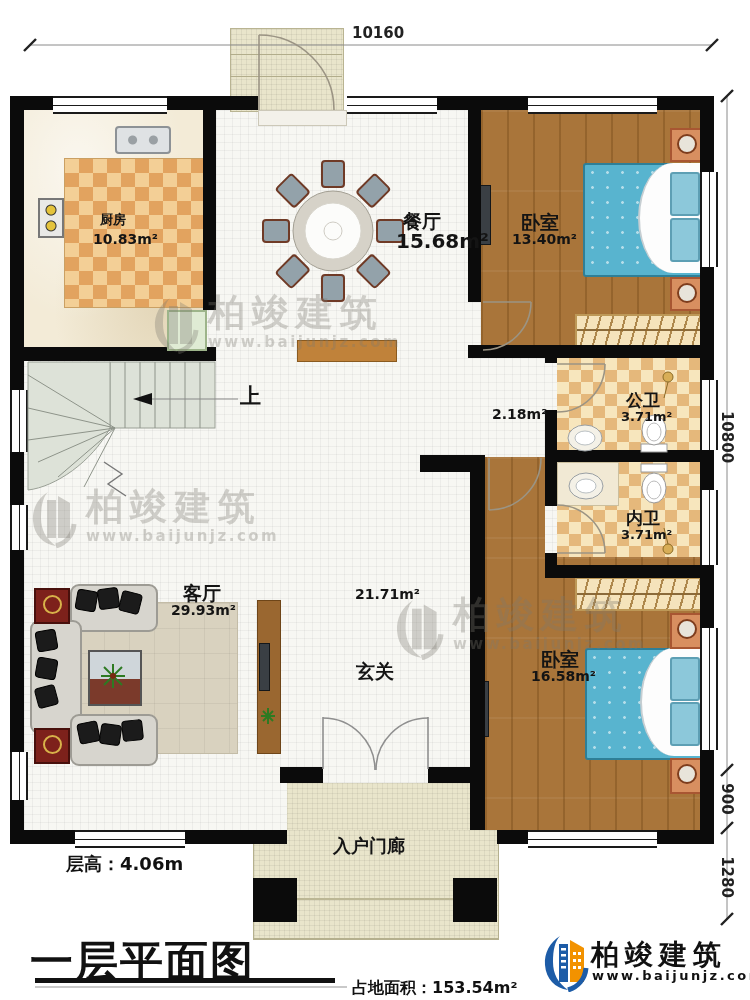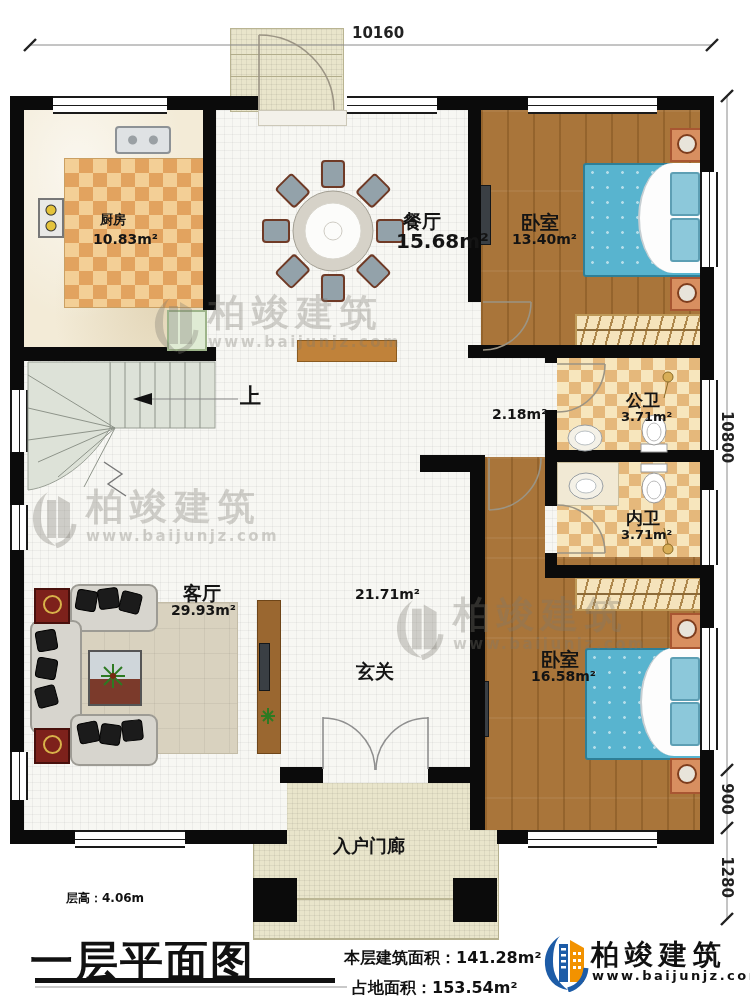--- a/index.html
+++ b/index.html
@@ -341,25 +341,24 @@
     <div class="small">www.baijunjz.com</div></div>
   </div>
   <div class="wm" style="left:392px;top:596px">
     <svg width="55" height="62" style="position:absolute;left:0;top:2px">
         <use href="#bglyph"></use>
       </svg>
     <div style="margin-left:61px"><span class="big">柏竣建筑</span>
     <div class="small">www.baijunjz.com</div></div>
   </div>
 
-  <div class="title-text" style="left:66px;top:890px;font-size:12px">层高：4.06m</div>
+  <div class="title-text" style="left:66px;top:852px;font-size:18px">层高：4.06m</div>
   <div class="title-text" style="left:30px;top:933px;font-size:43px;letter-spacing:2px">一层平面图</div>
   <div class="abs" style="left:35px;top:978px;width:300px;height:5px;background:#111;z-index:16"></div>
   <div class="abs" style="left:35px;top:986px;width:312px;height:2px;background:#c9c9c9;z-index:16"></div>
-  <div class="title-text" style="left:344px;top:948px;font-size:16px">本层建筑面积：141.28m²</div>
   <div class="title-text" style="left:352px;top:978px;font-size:16px">占地面积：153.54m²</div>
 
   <svg class="abs" width="46" height="58" viewBox="0 0 46 58" style="left:543px;top:934px;z-index:16">
     <path d="M17,2 C7,8 1,19 2,31 C3,45 12,54 25,56 C15,49 10,40 10,28 C10,16 12,7 17,2 Z" fill="#1d5ca7"></path>
     <rect x="16" y="10" width="9" height="38" fill="#1d5ca7"></rect>
     <rect x="18" y="14" width="5" height="2.5" fill="#fff"></rect>
       <rect x="18" y="20" width="5" height="2.5" fill="#fff"></rect>
     <rect x="18" y="26" width="5" height="2.5" fill="#fff"></rect>
       <rect x="18" y="32" width="5" height="2.5" fill="#fff"></rect>
     <path d="M27,6 L41,14 L41,48 L27,48 Z" fill="#f29200"></path>

